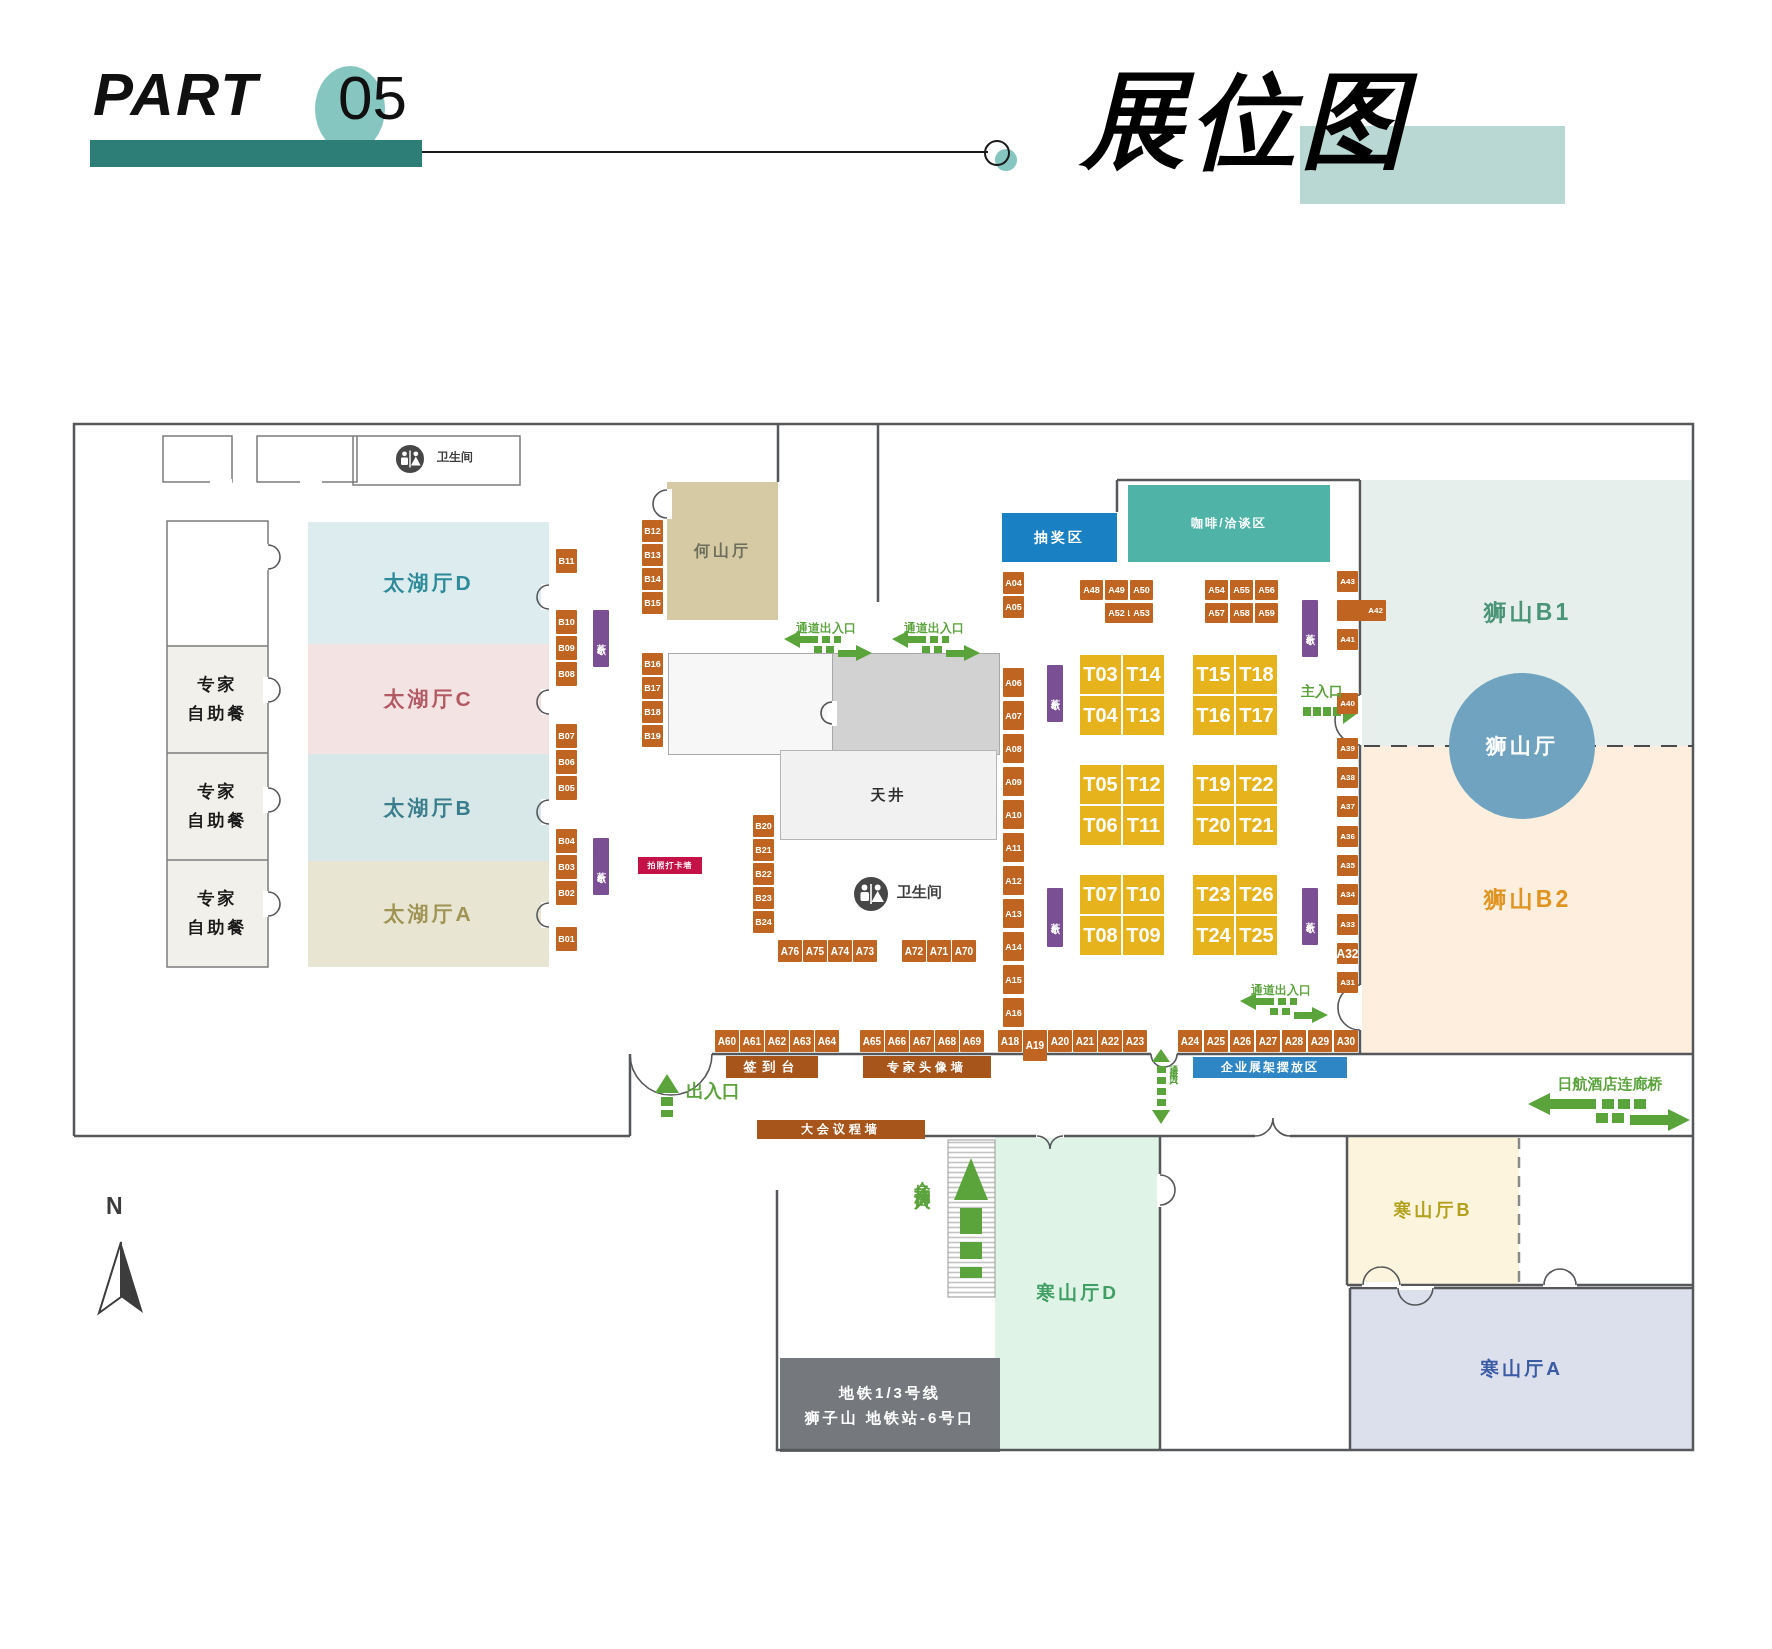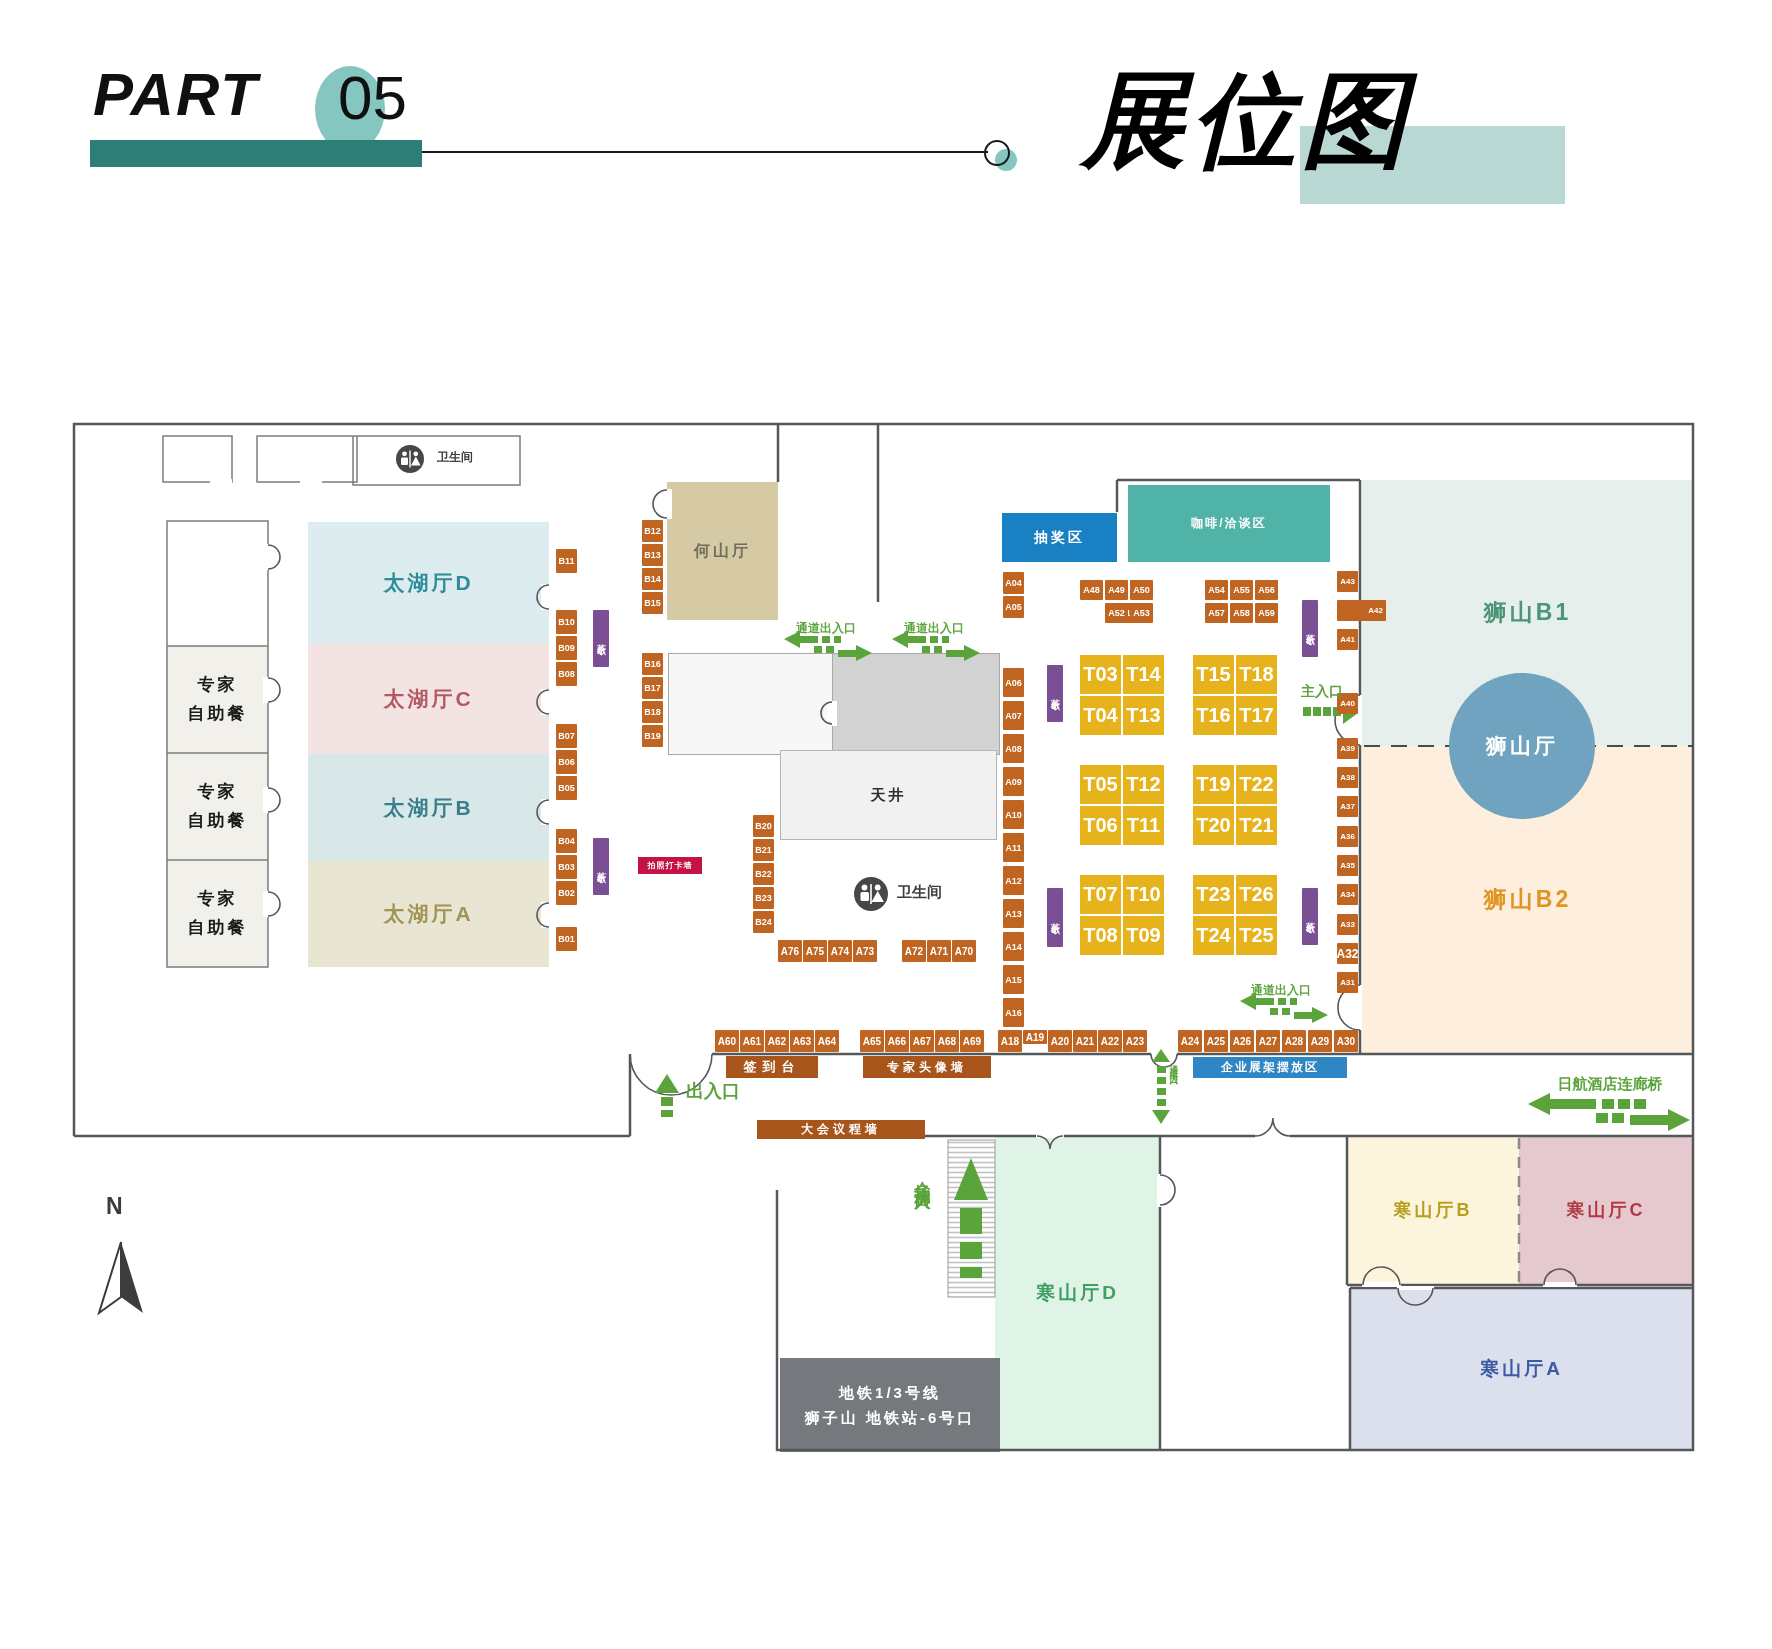--- a/index.html
+++ b/index.html
@@ -87,23 +87,20 @@
         <span>狮山B1</span>
       </div>
       <div class="room" style="left: 1362px; top: 746px; width: 331px; height: 308px; background: rgb(253, 238, 221); color: rgb(224, 148, 34); font-size: 23px; letter-spacing: 3px; line-height: 1.7;">
         <span>狮山B2</span>
       </div>
       <div class="room" style="left: 995px; top: 1136px; width: 165px; height: 314px; background: rgb(224, 243, 231); color: rgb(63, 158, 99); font-size: 19px; letter-spacing: 3px; line-height: 1.7;">
         <span>寒山厅D</span>
       </div>
       <div class="room" style="left: 1347px; top: 1136px; width: 172px; height: 149px; background: rgb(253, 244, 221); color: rgb(179, 161, 28); font-size: 18px; letter-spacing: 3px; line-height: 1.7;">
         <span>寒山厅B</span>
-      </div>
-      <div class="room" style="left: 1519px; top: 1136px; width: 174px; height: 149px; background: rgb(229, 201, 206); color: rgb(176, 56, 67); font-size: 18px; letter-spacing: 3px; line-height: 1.7;">
-        <span>寒山厅C</span>
       </div>
       <div class="room" style="left: 1350px; top: 1288px; width: 343px; height: 162px; background: rgb(220, 223, 236); color: rgb(59, 91, 165); font-size: 19px; letter-spacing: 3px; line-height: 1.7;">
         <span>寒山厅A</span>
       </div>
       <div class="room" style="left: 780px; top: 1358px; width: 220px; height: 94px; background: rgb(117, 121, 125); color: rgb(255, 255, 255); font-size: 15px; letter-spacing: 3px; line-height: 1.7;">
         <span>地铁1/3号线</span>
         <span>狮子山 地铁站-6号口</span>
       </div>
     </div>
 
@@ -342,21 +339,21 @@
       <div class="booth" style="left: 740px; top: 1030px; width: 24px; height: 22px; font-size: 10px;">A61</div>
       <div class="booth" style="left: 765px; top: 1030px; width: 24px; height: 22px; font-size: 10px;">A62</div>
       <div class="booth" style="left: 790px; top: 1030px; width: 24px; height: 22px; font-size: 10px;">A63</div>
       <div class="booth" style="left: 815px; top: 1030px; width: 24px; height: 22px; font-size: 10px;">A64</div>
       <div class="booth" style="left: 860px; top: 1030px; width: 24px; height: 22px; font-size: 10px;">A65</div>
       <div class="booth" style="left: 885px; top: 1030px; width: 24px; height: 22px; font-size: 10px;">A66</div>
       <div class="booth" style="left: 910px; top: 1030px; width: 24px; height: 22px; font-size: 10px;">A67</div>
       <div class="booth" style="left: 935px; top: 1030px; width: 24px; height: 22px; font-size: 10px;">A68</div>
       <div class="booth" style="left: 960px; top: 1030px; width: 24px; height: 22px; font-size: 10px;">A69</div>
       <div class="booth" style="left: 998px; top: 1030px; width: 24px; height: 22px; font-size: 10px;">A18</div>
-      <div class="booth" style="left: 1023px; top: 1030px; width: 24px; height: 14px; font-size: 10px;">A19</div>
+      <div class="booth" style="left: 1023px; top: 1030px; width: 24px; height: 31px; font-size: 10px;">A19</div>
       <div class="booth" style="left: 1048px; top: 1030px; width: 24px; height: 22px; font-size: 10px;">A20</div>
       <div class="booth" style="left: 1073px; top: 1030px; width: 24px; height: 22px; font-size: 10px;">A21</div>
       <div class="booth" style="left: 1098px; top: 1030px; width: 24px; height: 22px; font-size: 10px;">A22</div>
       <div class="booth" style="left: 1123px; top: 1030px; width: 24px; height: 22px; font-size: 10px;">A23</div>
       <div class="booth" style="left: 1178px; top: 1030px; width: 24px; height: 22px; font-size: 10px;">A24</div>
       <div class="booth" style="left: 1204px; top: 1030px; width: 24px; height: 22px; font-size: 10px;">A25</div>
       <div class="booth" style="left: 1230px; top: 1030px; width: 24px; height: 22px; font-size: 10px;">A26</div>
       <div class="booth" style="left: 1256px; top: 1030px; width: 24px; height: 22px; font-size: 10px;">A27</div>
       <div class="booth" style="left: 1282px; top: 1030px; width: 24px; height: 22px; font-size: 10px;">A28</div>
       <div class="booth" style="left: 1308px; top: 1030px; width: 24px; height: 22px; font-size: 10px;">A29</div>

